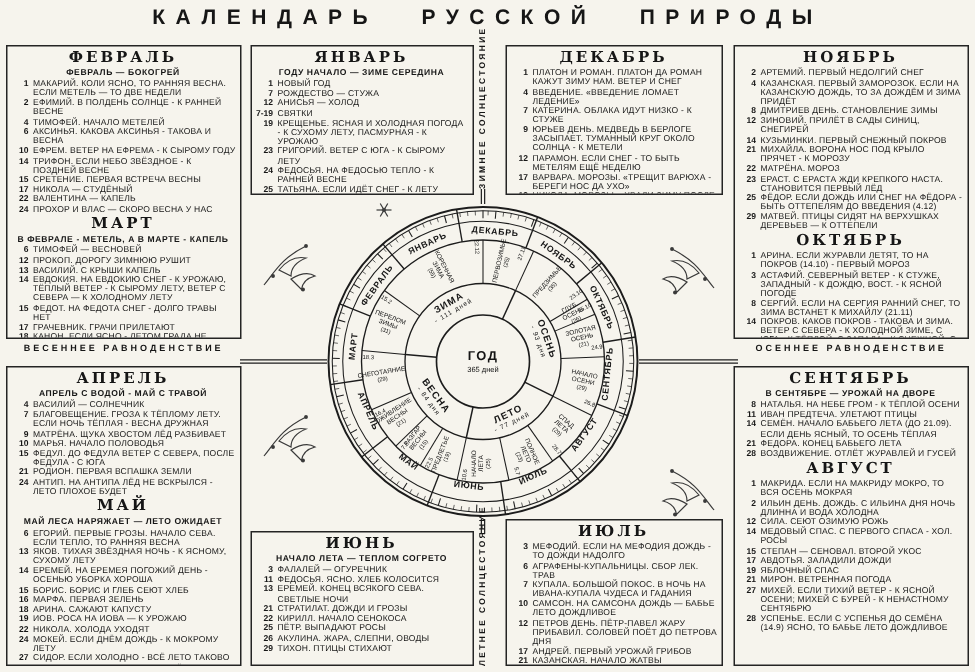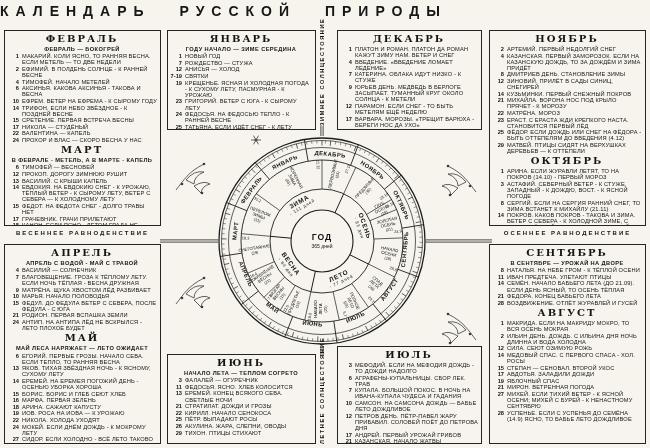--- a/index.html
+++ b/index.html
@@ -2,21 +2,21 @@
 <html><head>
 <meta charset="utf-8">
 <style>
   html,body{margin:0;padding:0}
   body{
     width:650px;height:448px;position:relative;overflow:hidden;
     background:#f6f4ed;color:#161616;
     font-family:"Liberation Sans",sans-serif;
   }
   #title{
-    position:absolute;top:3px;left:0;width:650px;
+    position:absolute;top:3px;left:0;width:650px;text-align:center;
     font-size:14px;font-weight:bold;letter-spacing:7px;word-spacing:18px;
     font-family:"Liberation Sans",sans-serif;
   }
   .box{
     position:absolute;border:1.4px solid #242424;box-sizing:border-box;
     padding:1px 3px 1px 2px;overflow:hidden;background:#f6f4ed;
   }
   .mh{
     font-family:"DejaVu Serif",serif;font-weight:bold;text-align:center;
     font-size:10px;letter-spacing:2px;margin:1px 0 2px 0;

